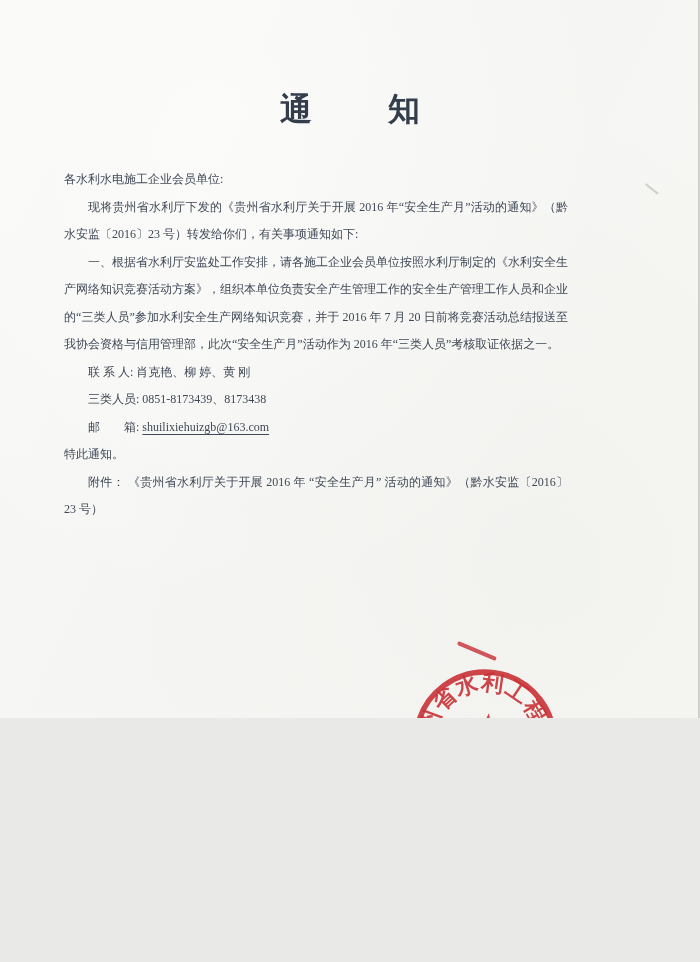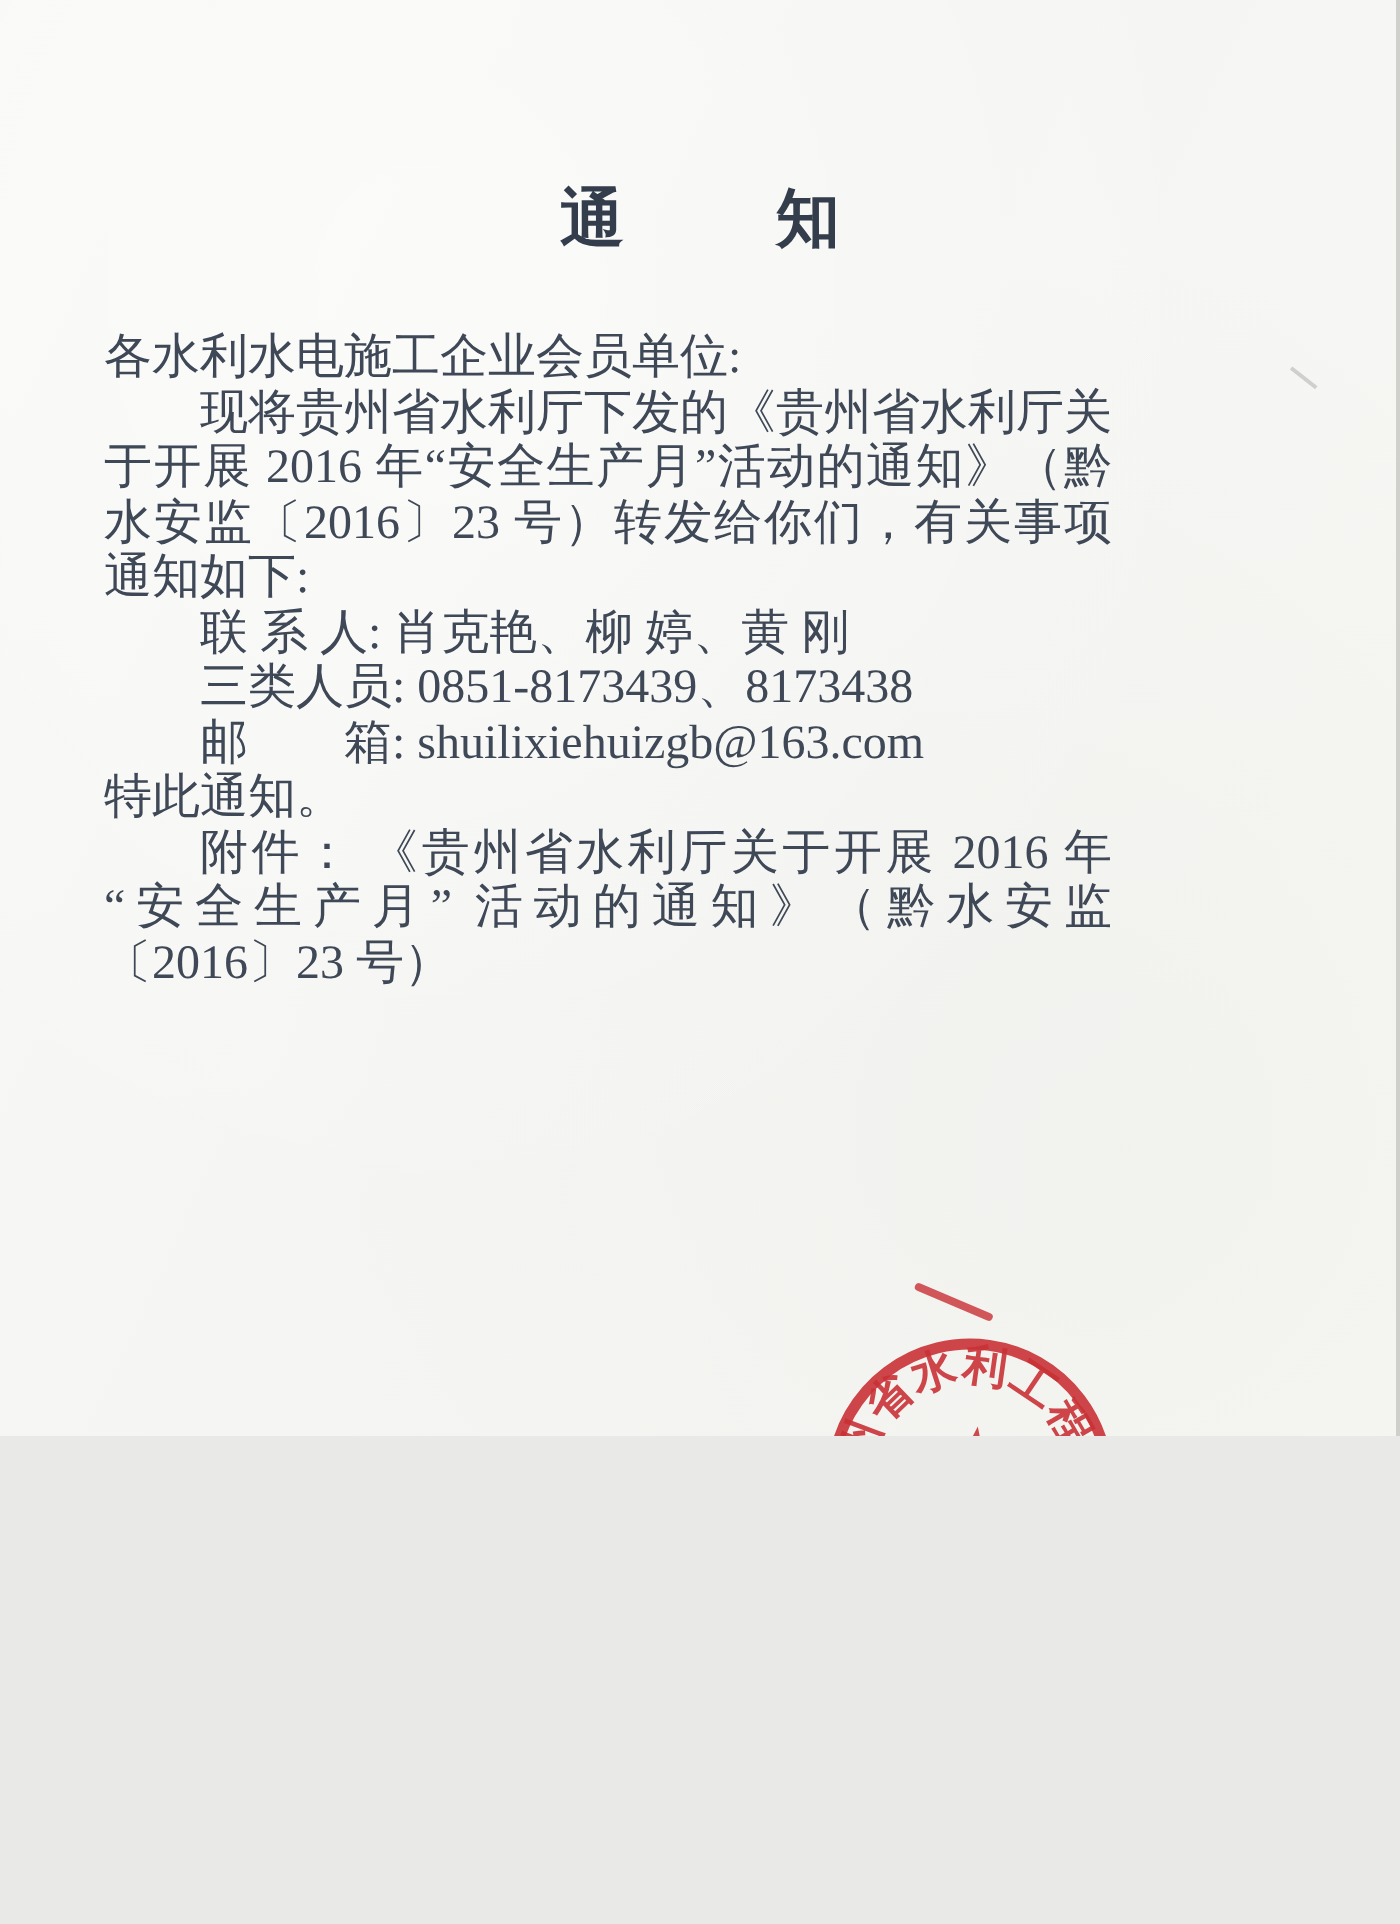--- a/index.html
+++ b/index.html
@@ -14,27 +14,27 @@
   .paper::before{content:"";position:absolute;left:0;top:0;width:100%;height:100%;
     background:radial-gradient(ellipse at 30% 20%,rgba(255,255,255,.5),rgba(0,0,0,0) 60%),
                radial-gradient(ellipse at 80% 80%,rgba(200,200,195,.10),rgba(0,0,0,0) 55%);
     pointer-events:none;}
   .title{
     position:absolute;top:88px;left:0;width:100%;margin:0;
     text-align:center;font-size:32px;font-weight:bold;color:#343d4b;
     letter-spacing:22px;text-indent:22px;
   }
   .body{
-    position:absolute;left:52px;top:166px;width:504px;
-    font-size:24px;line-height:27.5px;text-align:justify;
+    position:absolute;left:64px;top:166px;width:504px;
+    font-size:12px;line-height:27.5px;text-align:justify;
   }
   .body p{margin:0;}
   .indent{text-indent:2em;}
   .contact-line{padding-left:2em;}
-  .email-underline{text-underline-offset:3px;}
+  .email-underline{text-decoration:underline;text-underline-offset:3px;}
   .attachment{margin-top:27px;font-family:Liberation Serif, serif;}
   .sig-org{position:absolute;top:748px;left:380px;font-size:19px;letter-spacing:2px;}
   .sig-date{position:absolute;top:776px;left:352px;font-size:19px;letter-spacing:1px;word-spacing:5px;}
   .seal{
     position:absolute;left:410px;top:666px;width:150px;height:150px;
     mix-blend-mode:multiply;opacity:.93;transform:rotate(8deg);
   }
   .seal-slash{
     position:absolute;left:456px;top:649px;width:42px;height:3.5px;border-radius:2px;
     background:rgba(207,35,41,.75);transform:rotate(23deg);mix-blend-mode:multiply;
@@ -50,20 +50,21 @@
 </head>
 <body>
 
 <div class="paper">
 
   <h1 class="title">通　知</h1>
 
   <div class="body">
     <p>各水利水电施工企业会员单位:</p>
     <p class="indent">现将贵州省水利厅下发的《贵州省水利厅关于开展 2016 年“安全生产月”活动的通知》（黔水安监〔2016〕23 号）转发给你们，有关事项通知如下:</p>
+    <p class="indent">一、根据省水利厅安监处工作安排，请各施工企业会员单位按照水利厅制定的《水利安全生产网络知识竞赛活动方案》，组织本单位负责安全产生管理工作的安全生产管理工作人员和企业的“三类人员”参加水利安全生产网络知识竞赛，并于 2016 年 7 月 20 日前将竞赛活动总结报送至我协会资格与信用管理部，此次“安全生产月”活动作为 2016 年“三类人员”考核取证依据之一。</p>
 
     <p class="contact-line"><span>联 系 人: </span><span>肖克艳、柳 婷、黄 刚</span></p>
     <p class="contact-line"><span>三类人员: </span><span>0851-8173439、8173438</span></p>
     <p class="contact-line"><span>邮　　箱: </span><span class="email-underline">shuilixiehuizgb@163.com</span></p>
 
     <p>特此通知。</p>
     <p class="indent attachment">附件： 《贵州省水利厅关于开展 2016 年 “安全生产月” 活动的通知》（黔水安监〔2016〕23 号）</p>
   </div>
 
   <div class="sig-org">贵州省水利工程协会</div>

